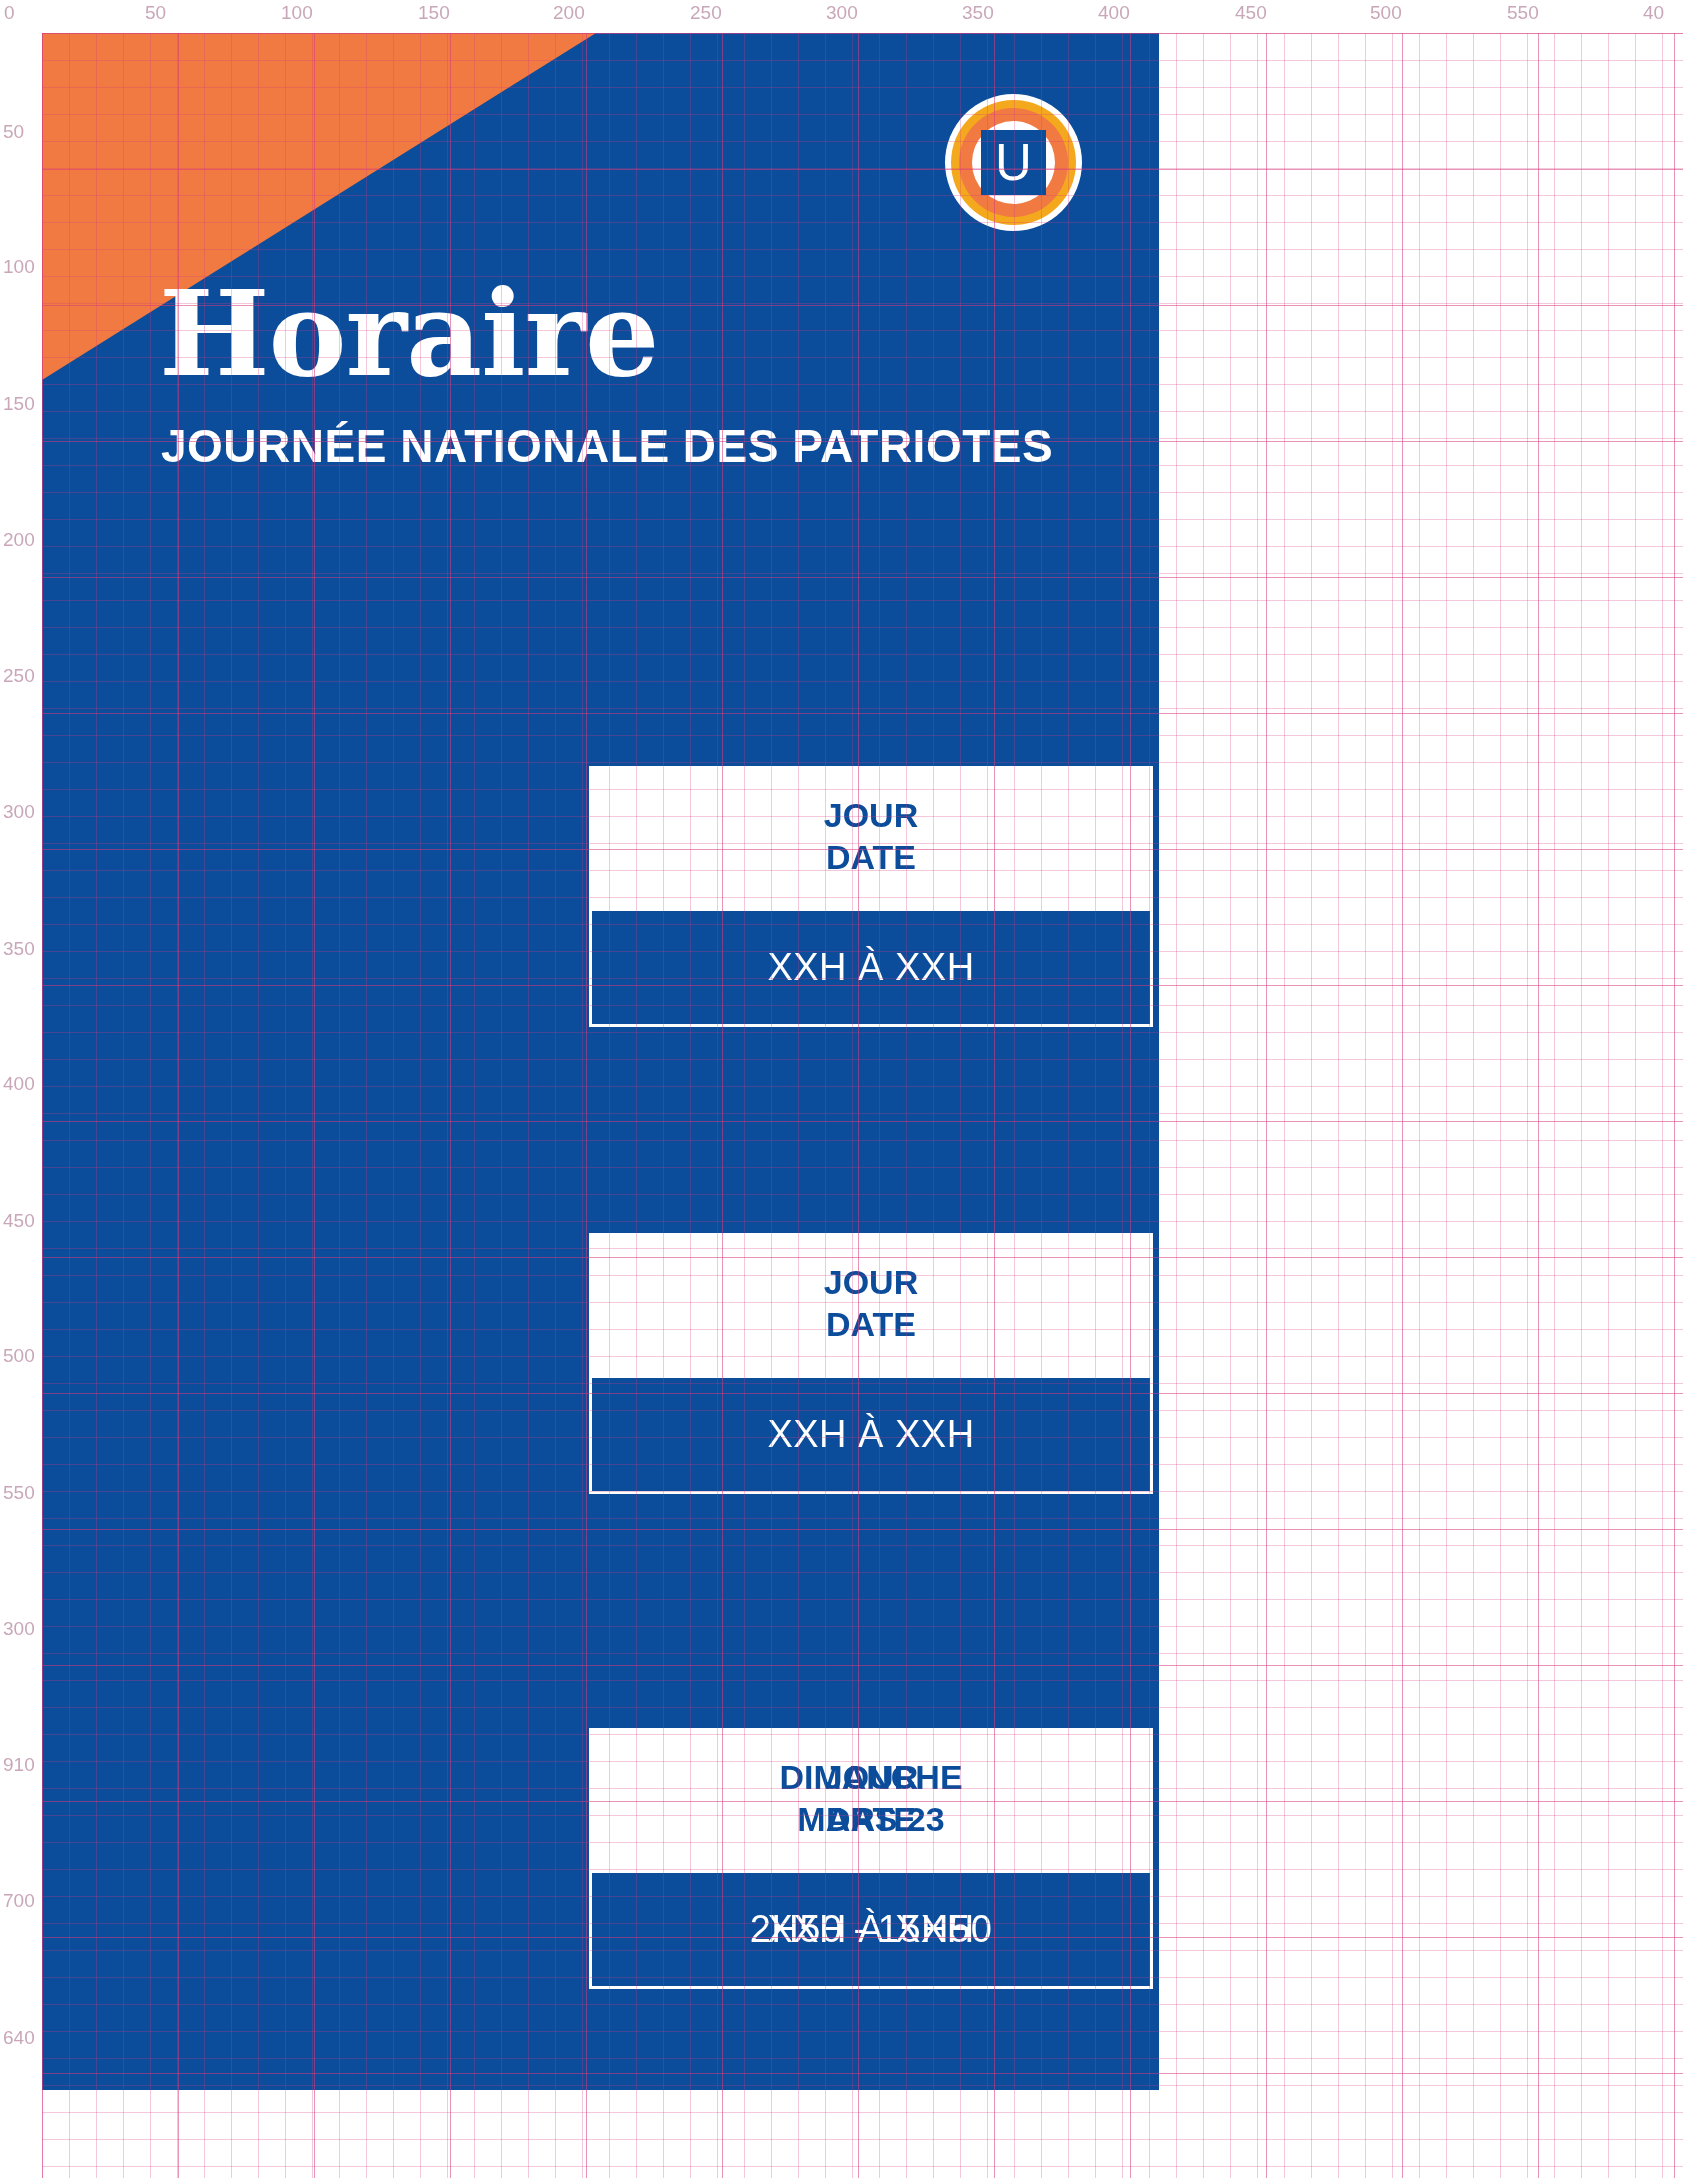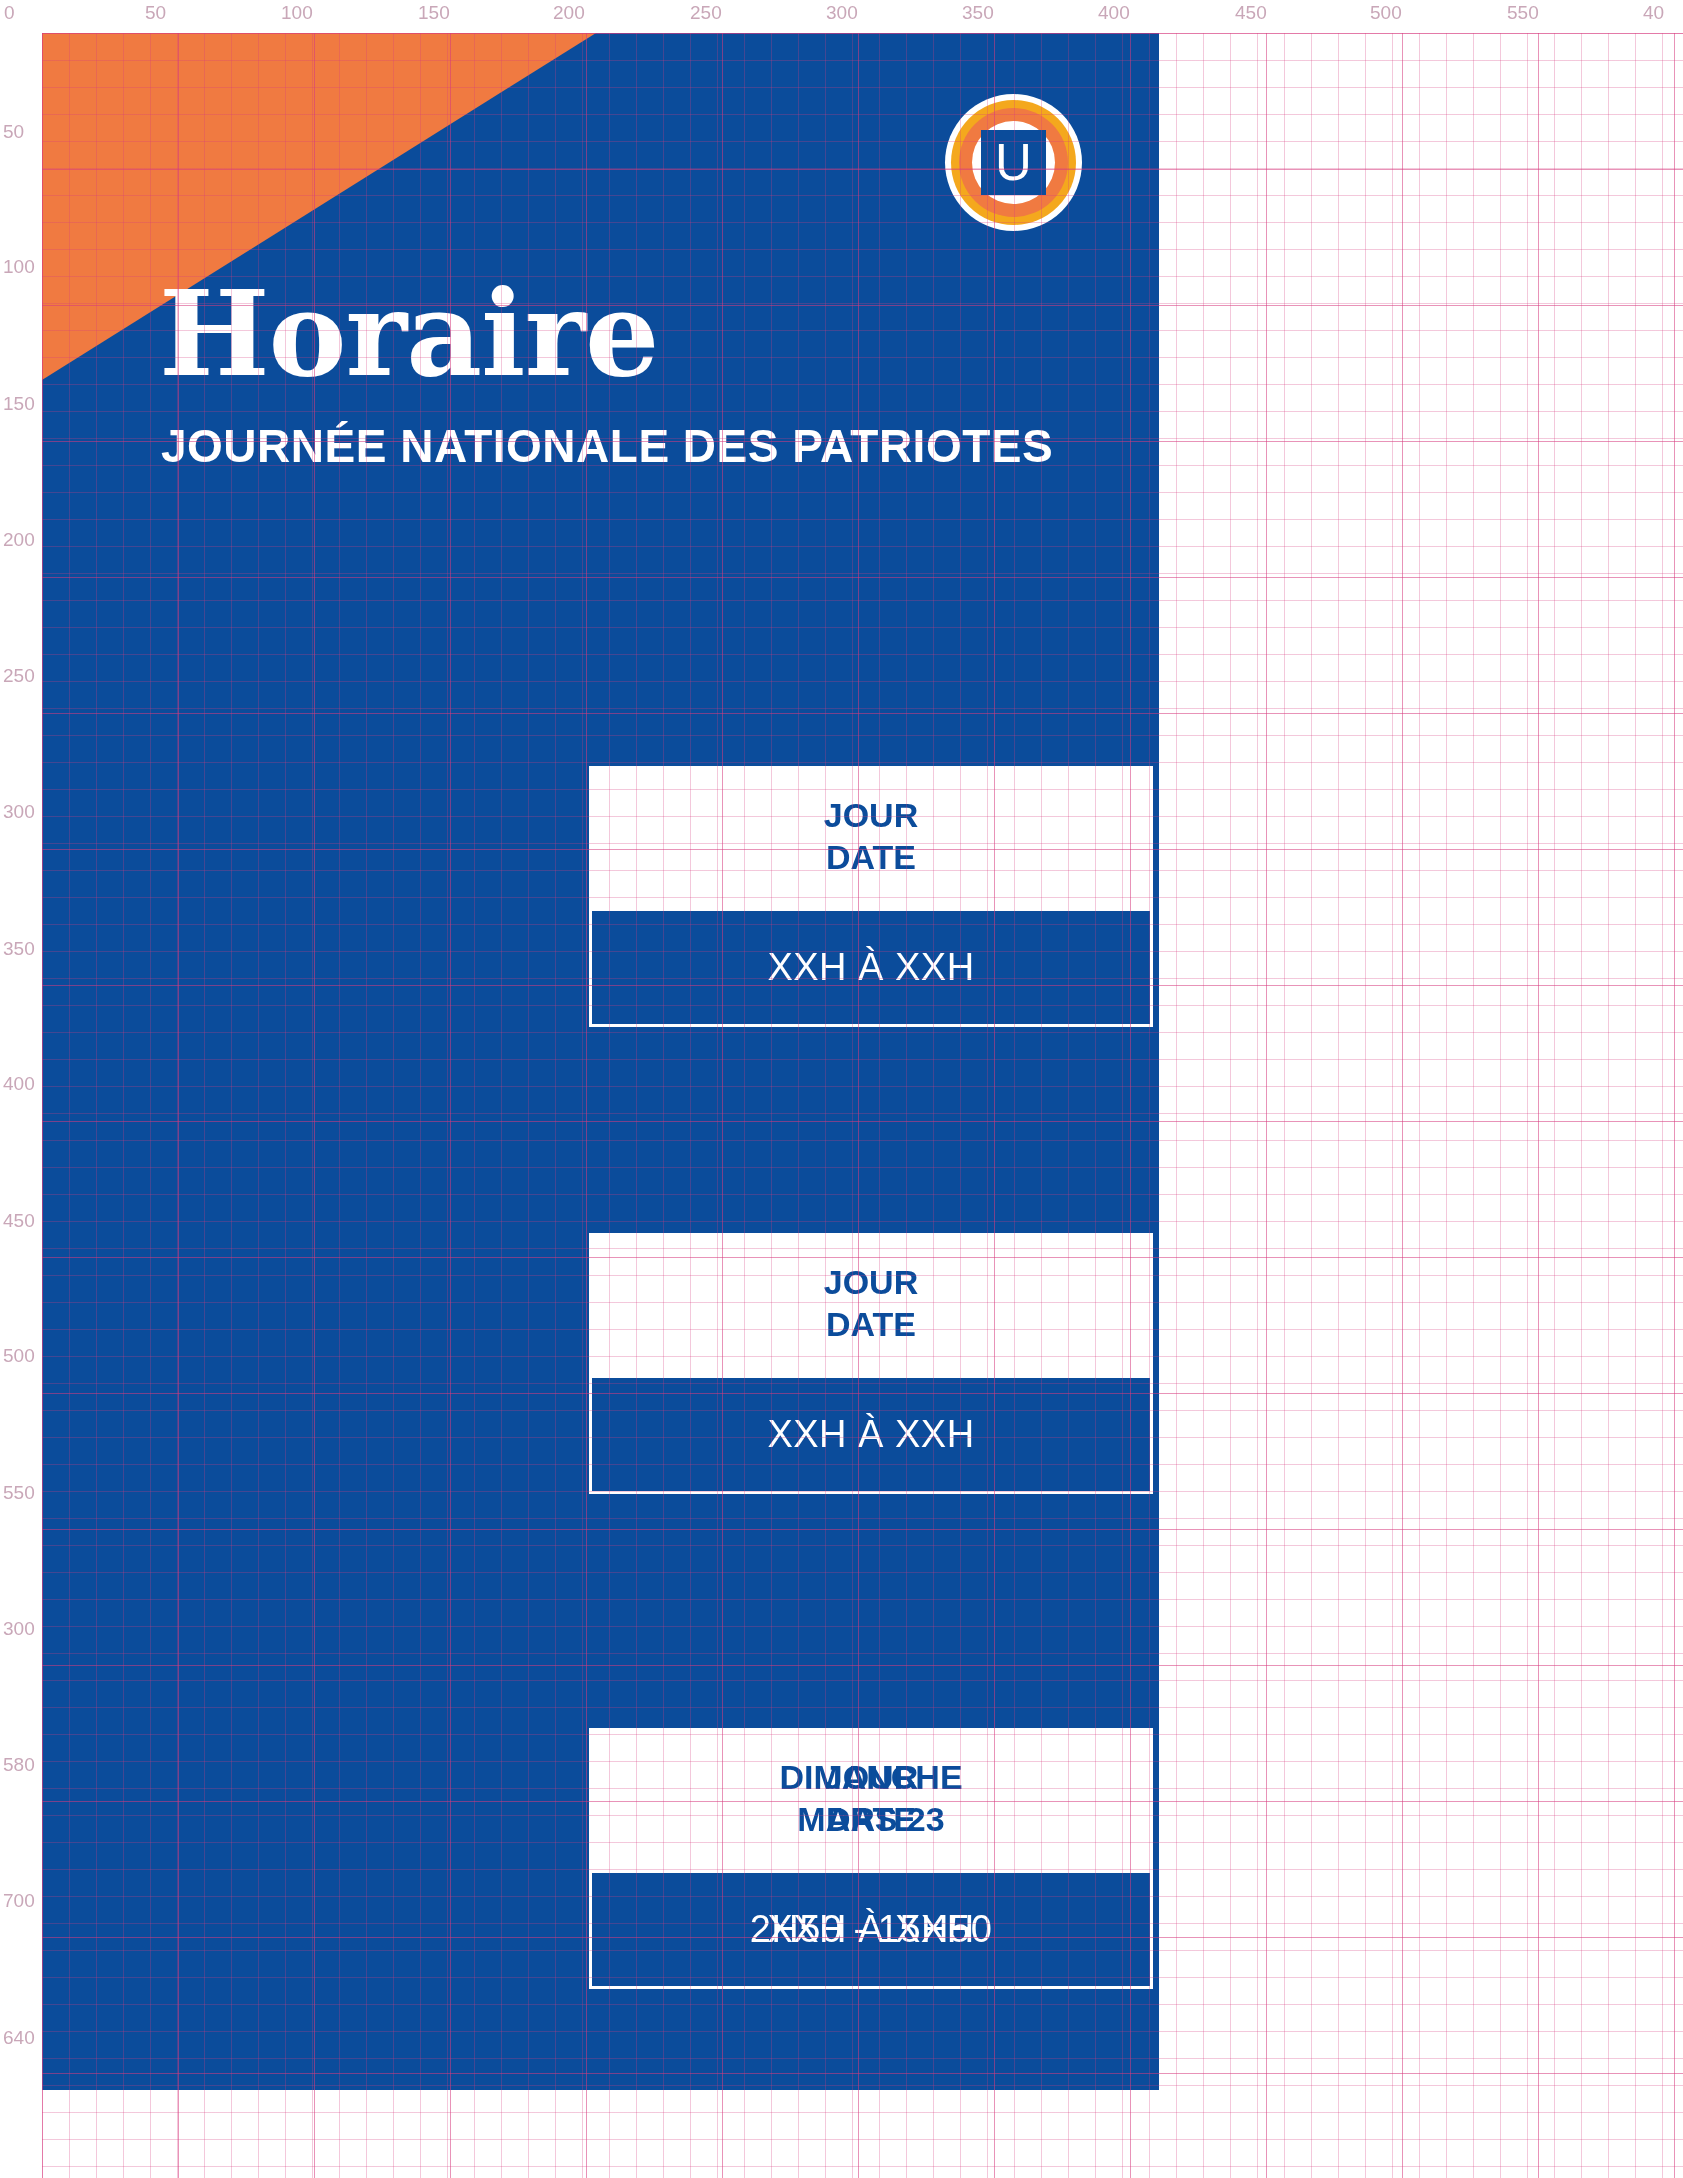--- a/index.html
+++ b/index.html
@@ -87,21 +87,21 @@
   <span class="ruler-label ruler-left" style="top:393px">150</span>
   <span class="ruler-label ruler-left" style="top:529px">200</span>
   <span class="ruler-label ruler-left" style="top:665px">250</span>
   <span class="ruler-label ruler-left" style="top:801px">300</span>
   <span class="ruler-label ruler-left" style="top:938px">350</span>
   <span class="ruler-label ruler-left" style="top:1073px">400</span>
   <span class="ruler-label ruler-left" style="top:1210px">450</span>
   <span class="ruler-label ruler-left" style="top:1345px">500</span>
   <span class="ruler-label ruler-left" style="top:1482px">550</span>
   <span class="ruler-label ruler-left" style="top:1618px">300</span>
-  <span class="ruler-label ruler-left" style="top:1754px">580</span>
+  <span class="ruler-label ruler-left" style="top:1754px">910</span>
   <span class="ruler-label ruler-left" style="top:1890px">700</span>
   <span class="ruler-label ruler-left" style="top:2027px">640</span>
 </div>
 
 <div id="poster">
 
   <div id="corner-triangle"></div>
 
   <div id="logo">
     <div class="ring1">

